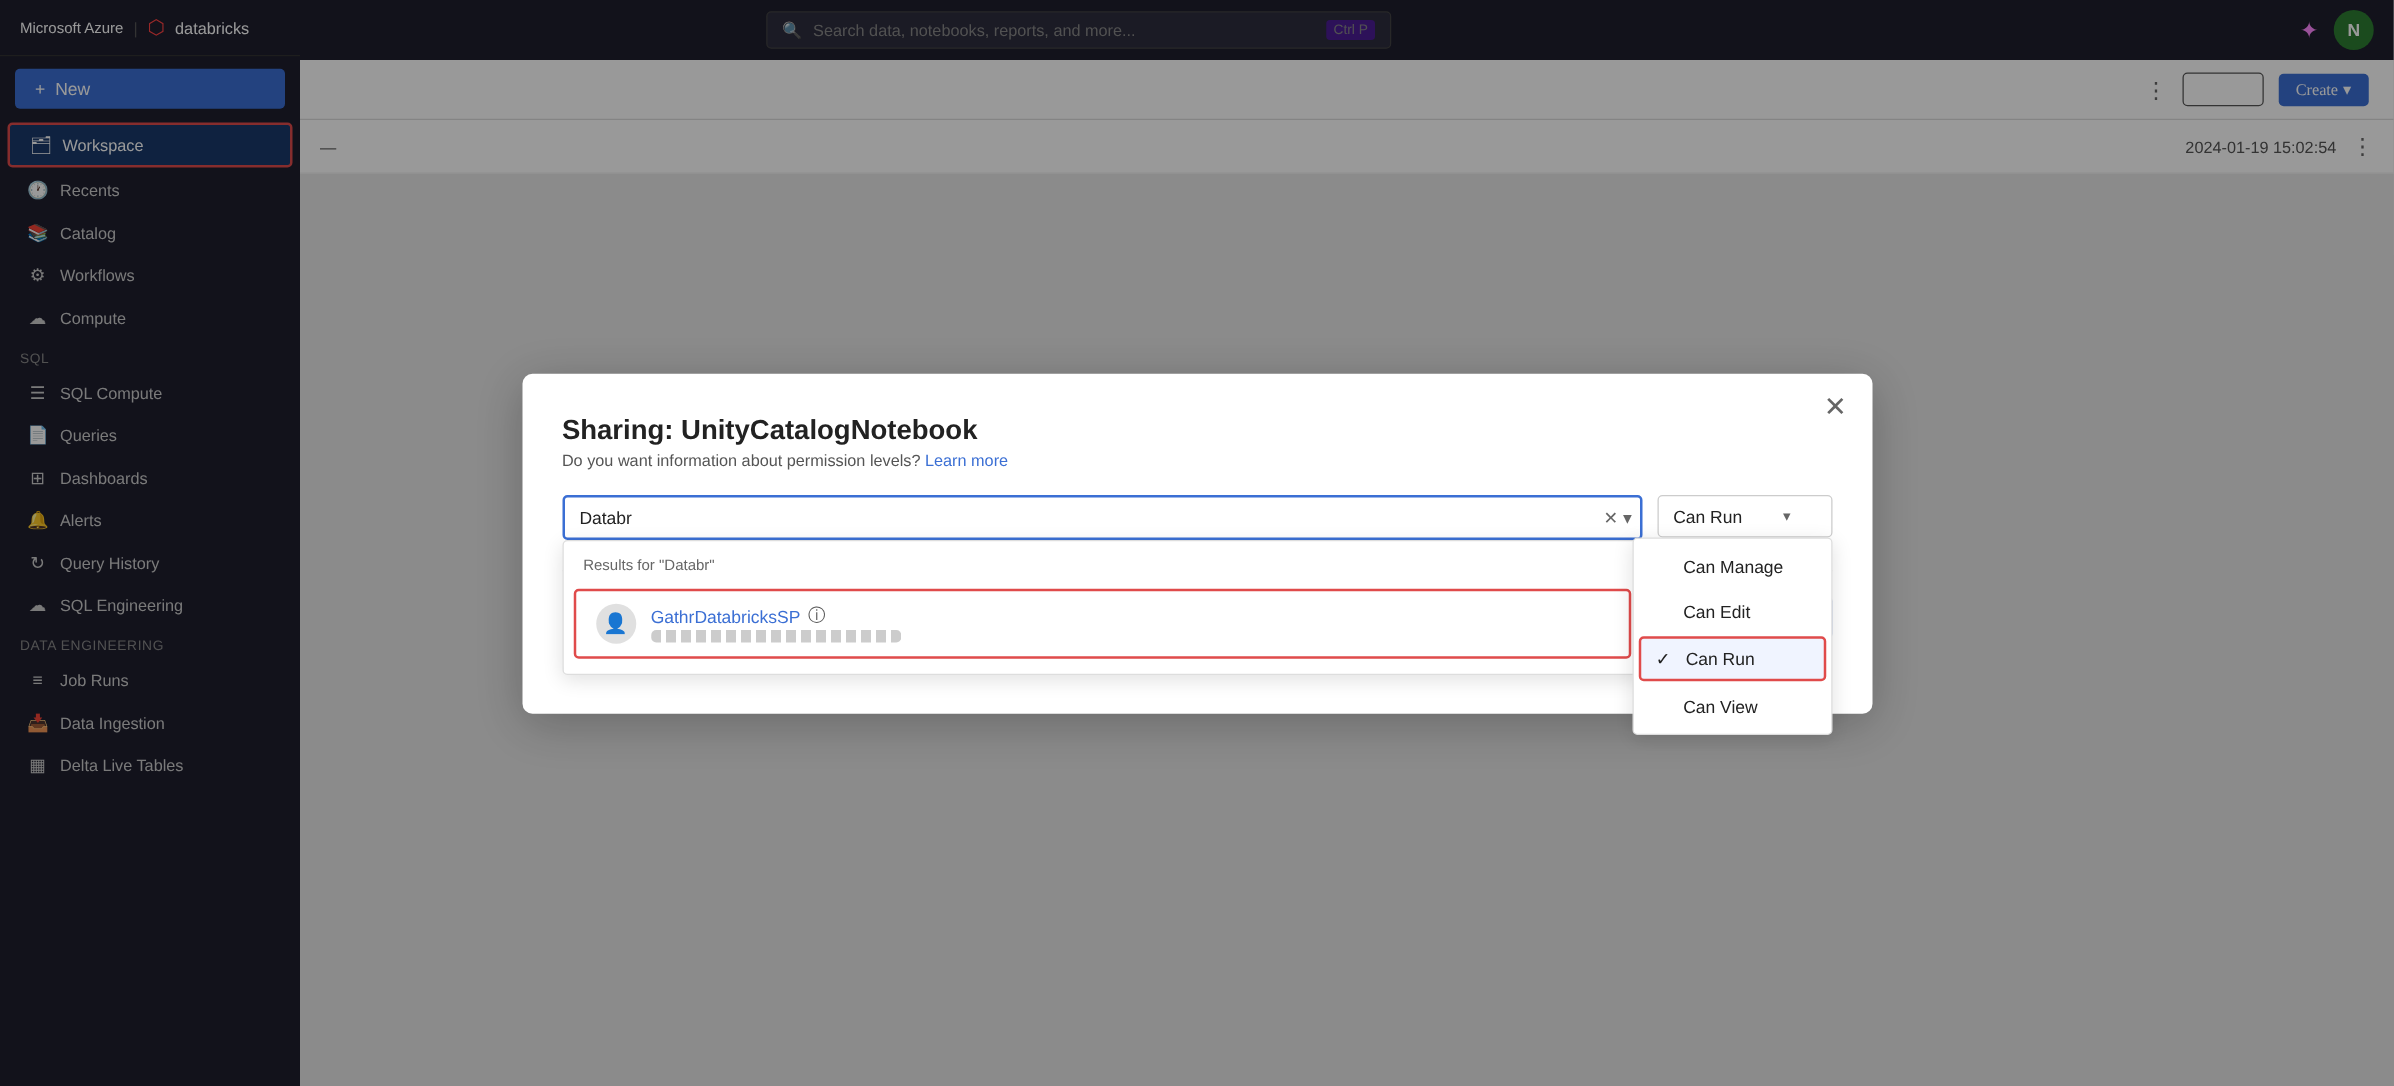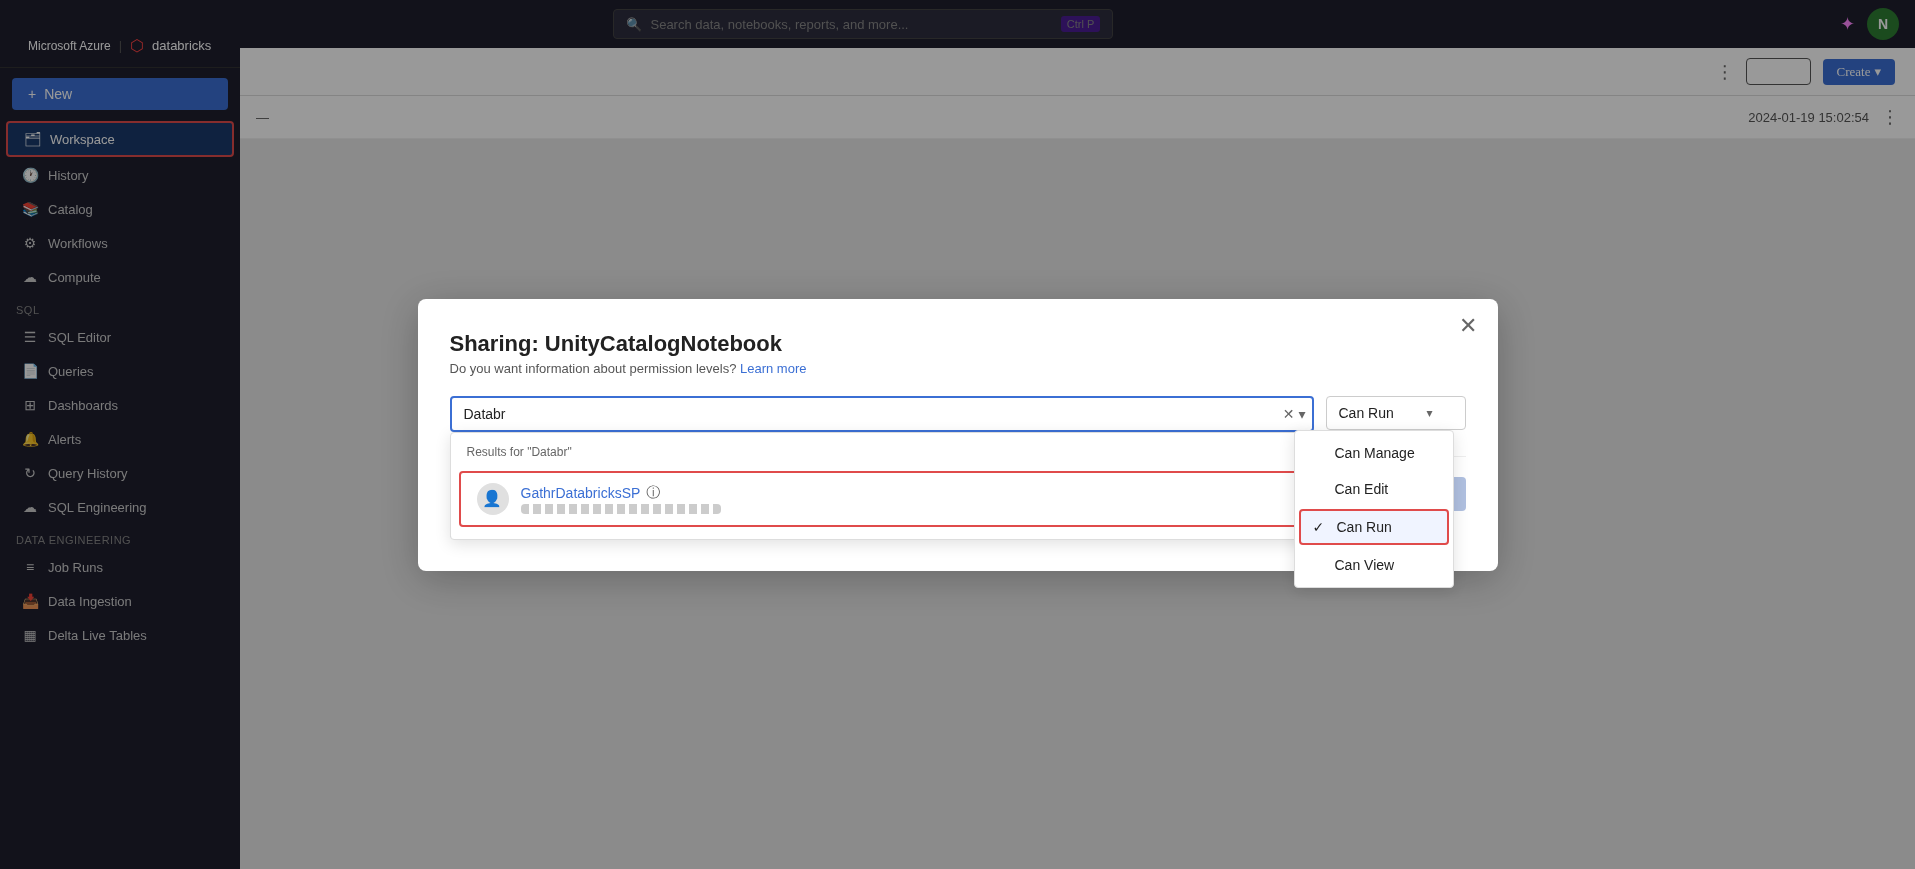--- a/index.html
+++ b/index.html
@@ -19,26 +19,25 @@
       color: #ccc;
       display: flex;
       flex-direction: column;
       flex-shrink: 0;
       height: 100%;
       overflow-y: auto;
     }
     .sidebar-header {
       display: flex;
       align-items: center;
-      padding: 12px 28px;
+      padding: 12px 16px;
       border-bottom: 1px solid #333;
       color: #fff;
       font-size: 13px;
       gap: 8px;
-      margin-top: 24px;
     }
     .btn-new {
       display: flex;
       align-items: center;
       gap: 8px;
       background: #3b6fd4;
       color: #fff;
       border: none;
       border-radius: 4px;
       padding: 8px 16px;
@@ -305,21 +304,21 @@
     }
     .info-icon {
       font-size: 14px;
       color: #555;
     }
 
     
     .permission-menu {
       position: absolute;
       top: 100%;
-      right: 12px;
+      right: 0;
       background: #fff;
       border: 1px solid #ddd;
       border-radius: 4px;
       box-shadow: 0 4px 16px rgba(0,0,0,0.12);
       z-index: 20;
       min-width: 160px;
       padding: 4px 0;
     }
     .permission-option {
       display: flex;
@@ -420,40 +419,40 @@
     <span>+</span>
     <span>New</span>
   </button>
 
   <div class="sidebar-item active">
     <span class="icon">🗂</span>
     <span>Workspace</span>
   </div>
   <div class="sidebar-item">
     <span class="icon">🕐</span>
-    <span>History</span>
+    <span>Recents</span>
   </div>
   <div class="sidebar-item">
     <span class="icon">📚</span>
     <span>Catalog</span>
   </div>
   <div class="sidebar-item">
     <span class="icon">⚙</span>
     <span>Workflows</span>
   </div>
   <div class="sidebar-item">
     <span class="icon">☁</span>
     <span>Compute</span>
   </div>
 
   <div class="sidebar-section-label">SQL</div>
 
   <div class="sidebar-item">
     <span class="icon">☰</span>
-    <span>SQL Editor</span>
+    <span>SQL Compute</span>
   </div>
   <div class="sidebar-item">
     <span class="icon">📄</span>
     <span>Queries</span>
   </div>
   <div class="sidebar-item">
     <span class="icon">⊞</span>
     <span>Dashboards</span>
   </div>
   <div class="sidebar-item">

